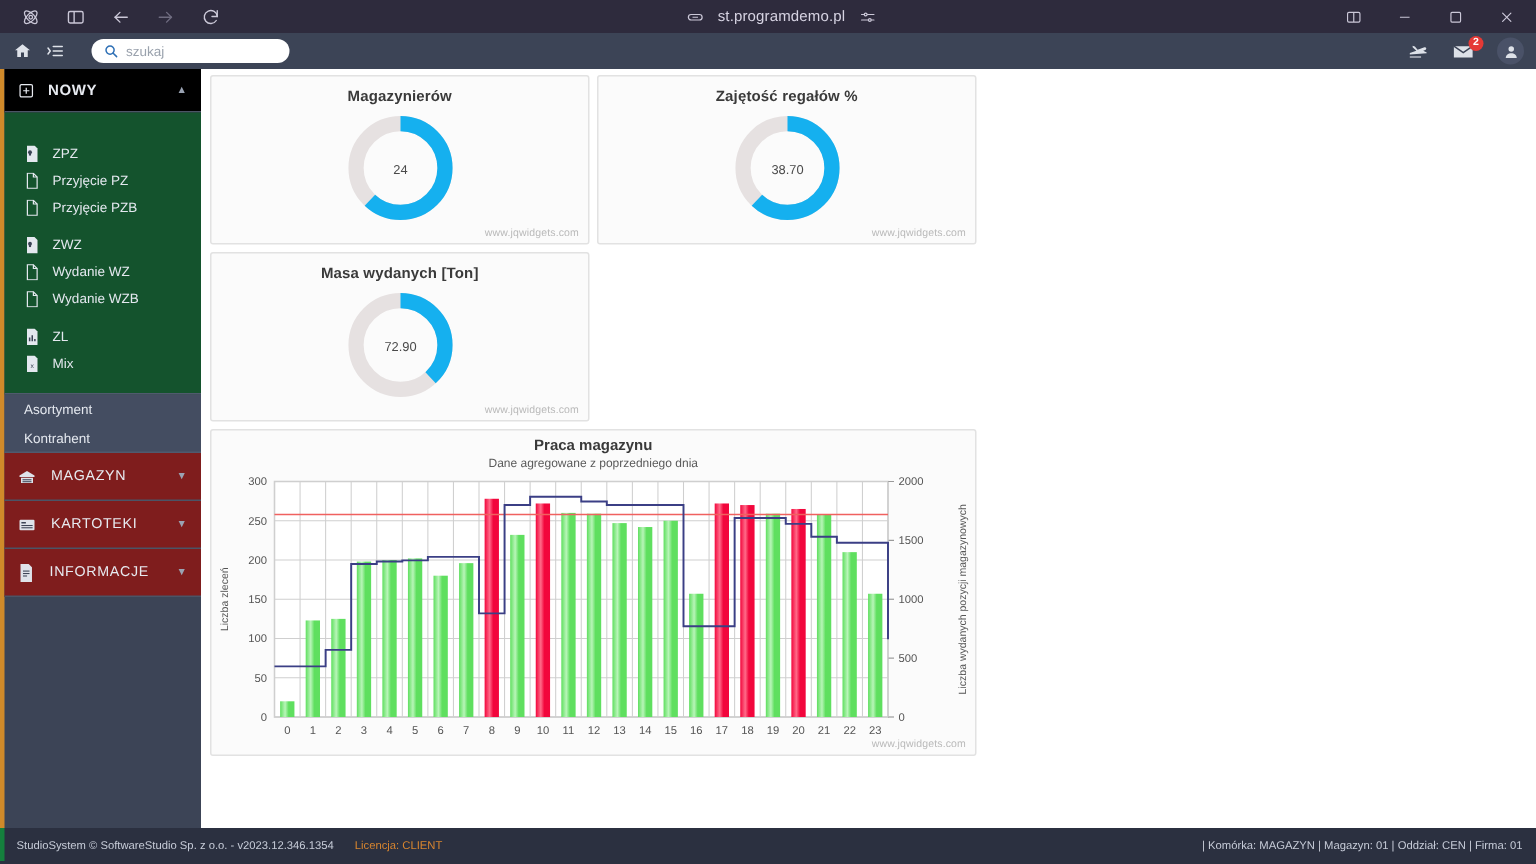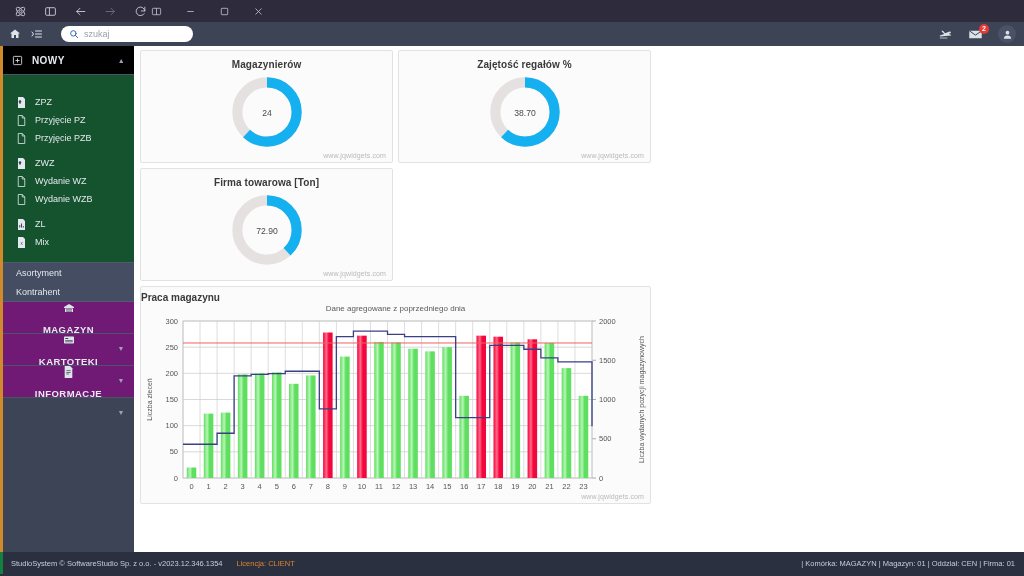--- a/index.html
+++ b/index.html
@@ -70,22 +70,22 @@
   }
   .nav-item .ic{width:10px;display:flex;align-items:center;justify-content:center;color:#e4e8ef;}
   .nav-sep{height:7px;}
   .nav-plain{
     height:19px;display:flex;align-items:center;padding:0 9px 0 13px;
     color:#e4e8ef;font-size:9px;background:#444d61;
   }
   .nav-plain.last{border-bottom:1px solid #505a6e;}
   .sec{
     height:31px;display:flex;align-items:center;gap:10px;padding:0 9px;
-    color:#e7eaf0;font-size:9.5px;font-weight:bold;letter-spacing:.45px;
-    border-bottom:1px solid #4b5466;background:#701a75;flex-direction:column;
+    color:#e7eaf0;font-size:9.5px;font-weight:normal;letter-spacing:.45px;
+    border-bottom:1px solid #4b5466;background:#7f1d1d;
   }
   .sec .caret{margin-left:auto;color:#9aa3b3;font-size:7px;}
   .sec .ic{color:#dfe3ea;display:flex;align-items:center;}
 
   
   .content{flex:1;background:#ffffff;padding:4px 0 0 6px;box-sizing:border-box;}
   .dash{width:512px;}
   .gauge-row{display:flex;gap:5px;margin-bottom:5px;}
   .card{
     background:#fbfbfb;border:1px solid #e2e2e2;border-radius:2px;
@@ -100,21 +100,21 @@
   .wm{
     position:absolute;right:6px;bottom:3px;font-size:7px;color:#b9b9b9;
     letter-spacing:.1px;
   }
   .gauge-val{
     font-size:11px;fill:#4a4a4a;
   }
 
   
   .chart-card{width:511px;height:218px;padding-top:5px;}
-  .ctitle{font-size:10px;font-weight:bold;color:#3a3a3a;}
+  .ctitle{text-align:center;font-size:10px;font-weight:bold;color:#3a3a3a;}
   .csub{text-align:center;font-size:8px;color:#5a5a5a;margin-top:1px;}
   .chart-holder{margin-top:2px;}
   .axis-txt{font-size:7.5px;fill:#555;font-family:"Liberation Sans",sans-serif;}
   .axis-title{font-size:7px;fill:#555;font-family:"Liberation Sans",sans-serif;}
 
   
   .status{
     height:22px;background:#2b3040;border-left:3px solid #15803d;
     display:flex;align-items:center;box-sizing:border-box;
     color:#c7ccd8;font-size:7.5px;padding-left:8px;
@@ -155,20 +155,37 @@
         </svg>
       </span>
       <span class="bb-icon">
         <svg width="13" height="13" viewBox="0 0 24 24" fill="none" stroke="#cbc8d8" stroke-width="1.7" stroke-linecap="round">
           <path d="M20 11a8 8 0 1 0-1.2 5"></path>
             <polyline points="20,4 20,11 13.5,11"></polyline>
         </svg>
       </span>
     </div>
 
+    <div class="bb-center">
+      <span>
+        <svg width="11" height="11" viewBox="0 0 24 24" fill="none" stroke="#cbc8d8" stroke-width="1.8">
+          <rect x="2" y="8" width="20" height="8" rx="4"></rect>
+            <line x1="8" y1="12" x2="16" y2="12"></line>
+        </svg>
+      </span>
+      <span class="bb-url">st.programdemo.pl</span>
+      <span>
+        <svg width="11" height="11" viewBox="0 0 24 24" fill="none" stroke="#cbc8d8" stroke-width="1.8" stroke-linecap="round">
+          <line x1="3" y1="8" x2="21" y2="8"></line>
+            <line x1="3" y1="16" x2="21" y2="16"></line>
+          <circle cx="9" cy="8" r="2" fill="#2e2b3d"></circle>
+            <circle cx="15" cy="16" r="2" fill="#2e2b3d"></circle>
+        </svg>
+      </span>
+    </div>
 
     <div class="bb-right">
       <span class="bb-icon">
         <svg width="11" height="11" viewBox="0 0 24 24" fill="none" stroke="#cbc8d8" stroke-width="1.7">
           <rect x="3" y="5" width="18" height="14" rx="2"></rect>
             <line x1="12" y1="5" x2="12" y2="19"></line>
         </svg>
       </span>
       <span class="bb-icon">
         <svg width="11" height="11" viewBox="0 0 24 24" stroke="#cbc8d8" stroke-width="1.7">
@@ -411,21 +428,21 @@
                 <circle cx="50" cy="50" r="38" fill="none" stroke="#15b0ef" stroke-width="13" stroke-dasharray="148 239" transform="rotate(-90 50 50)"></circle>
                 <text class="gauge-val" x="50" y="55" text-anchor="middle">38.70</text>
               </svg>
             </div>
             <div class="wm">www.jqwidgets.com</div>
           </div>
         </div>
 
         <div class="gauge-row">
           <div class="card gcard">
-            <div class="gtitle">Firma towarowa [Ton]</div>
+            <div class="gtitle">Masa wydanych [Ton]</div>
             <div class="gauge-wrap">
               <svg width="78" height="78" viewBox="0 0 100 100">
                 <circle cx="50" cy="50" r="38" fill="none" stroke="#e6e1e1" stroke-width="13"></circle>
                 <circle cx="50" cy="50" r="38" fill="none" stroke="#15b0ef" stroke-width="13" stroke-dasharray="91 248" transform="rotate(-90 50 50)"></circle>
                 <text class="gauge-val" x="50" y="55" text-anchor="middle">72.90</text>
               </svg>
             </div>
             <div class="wm">www.jqwidgets.com</div>
           </div>
 

